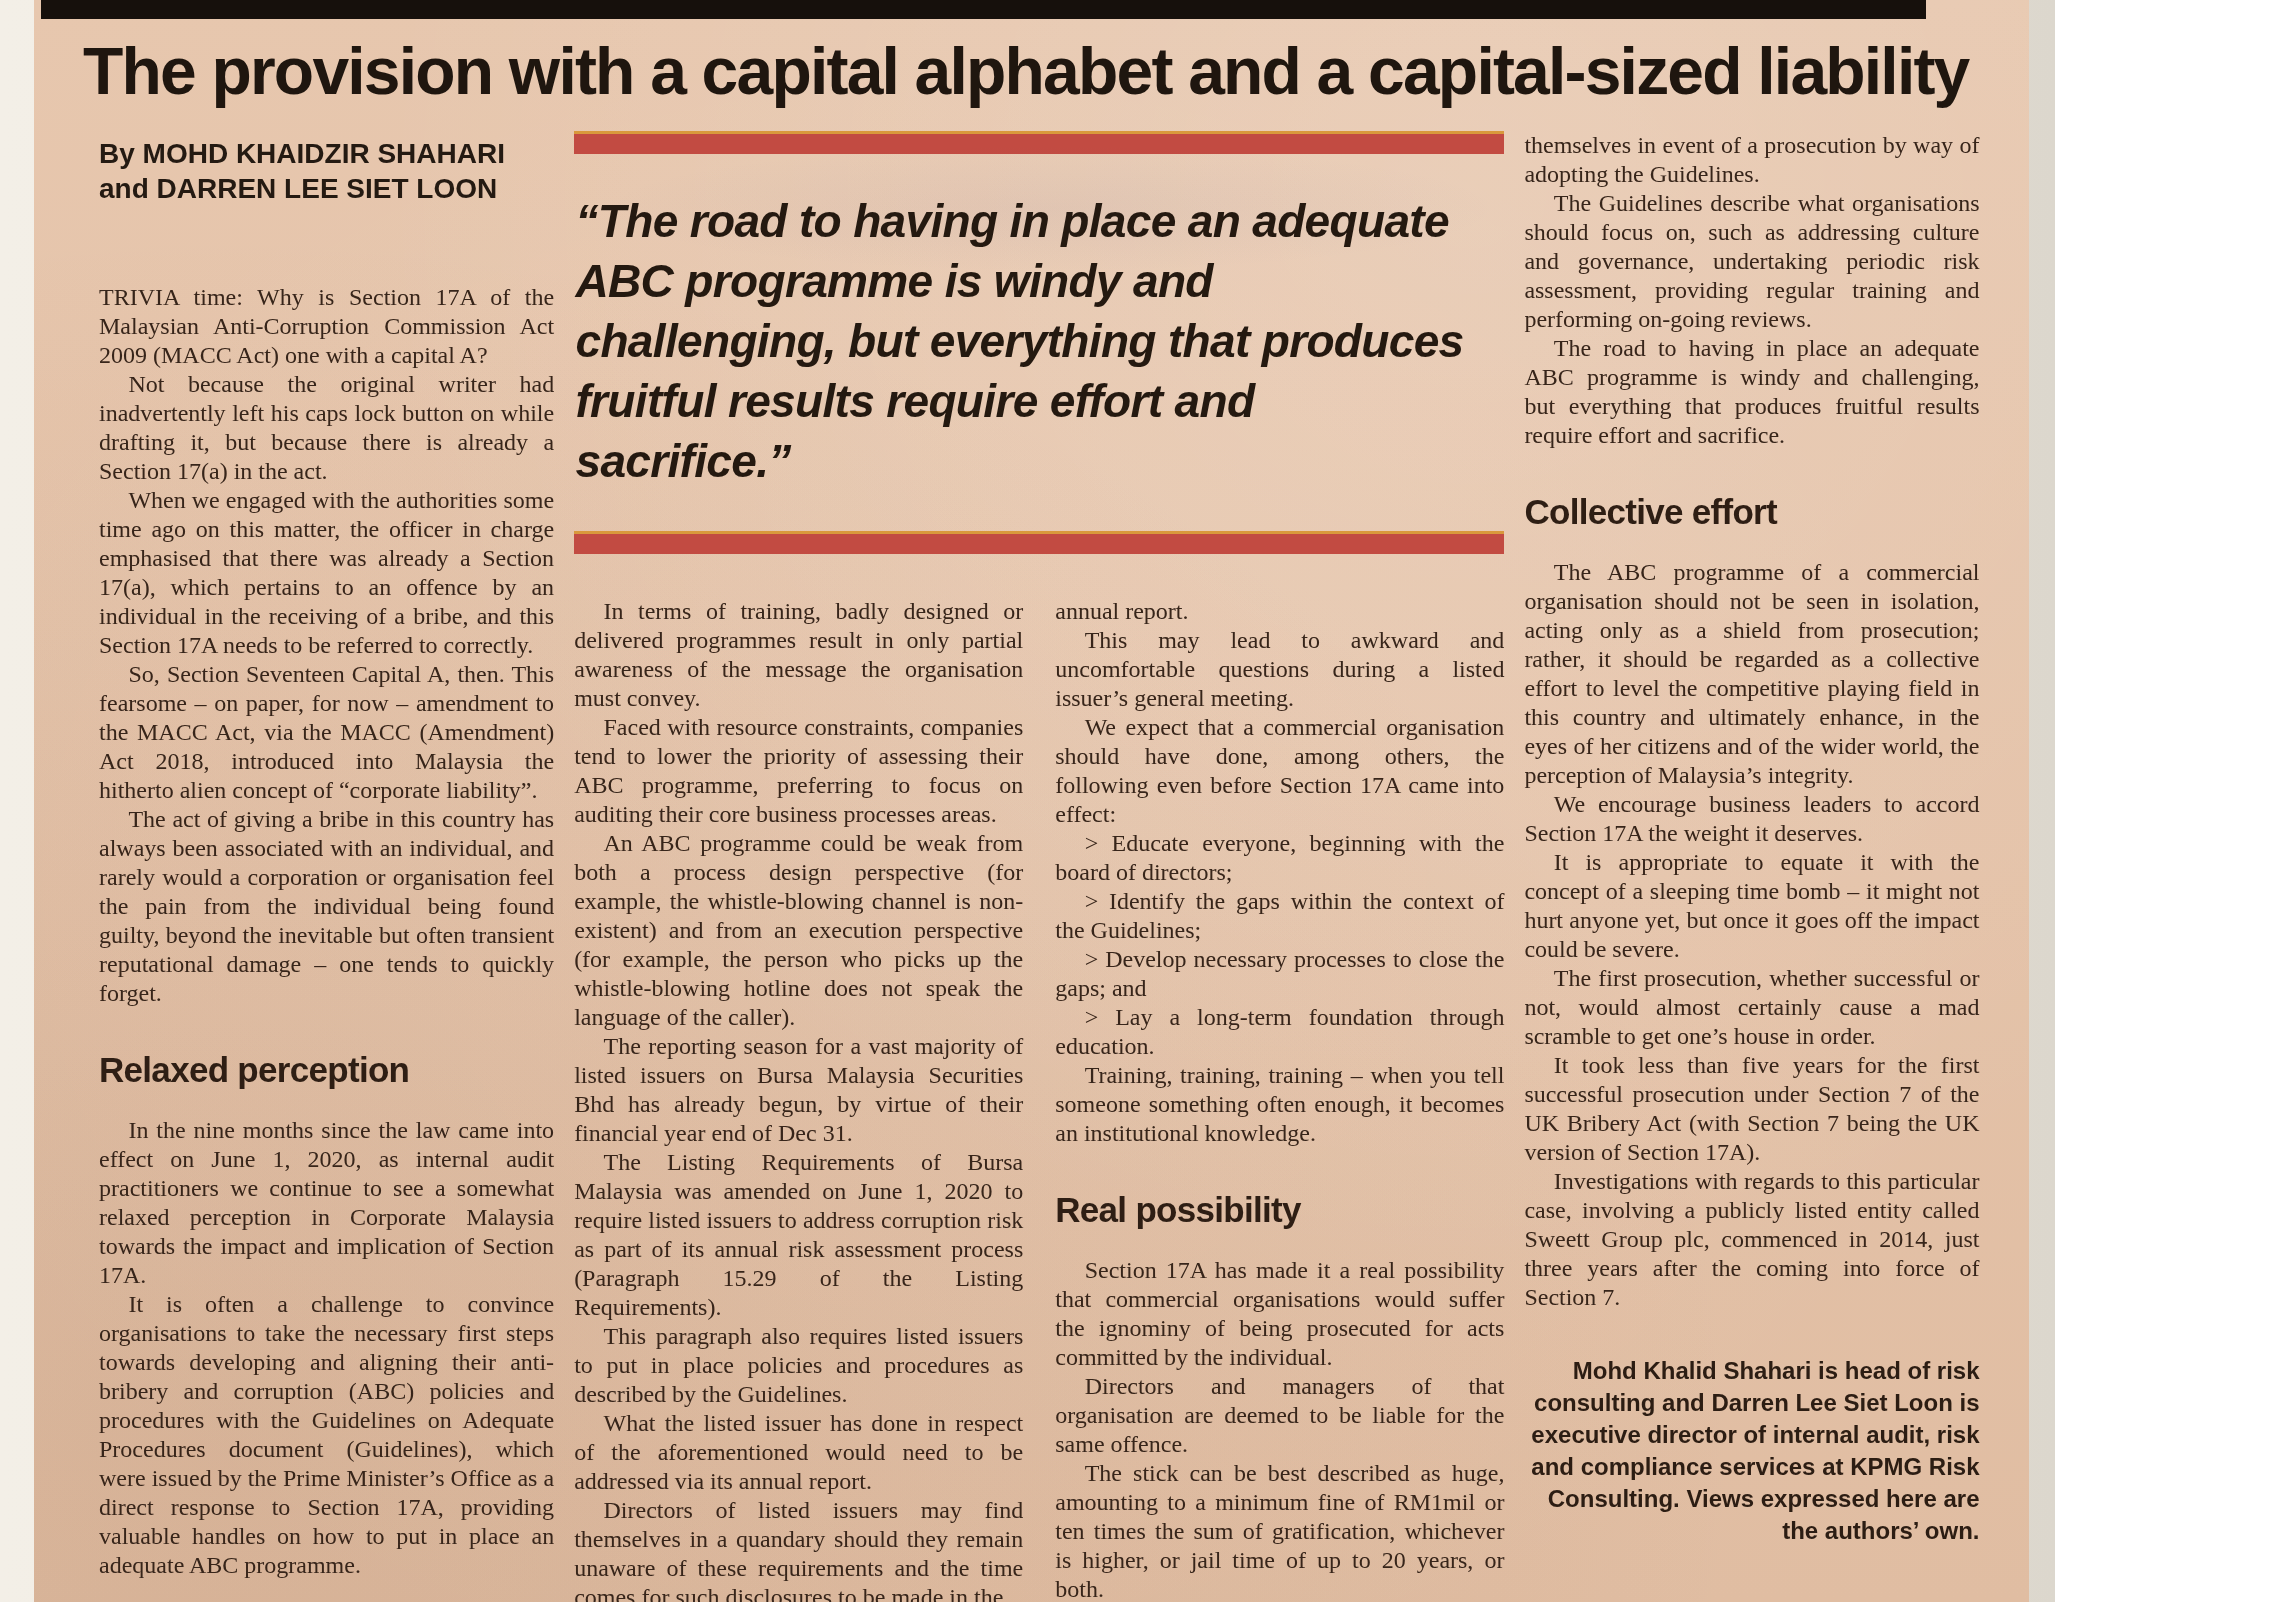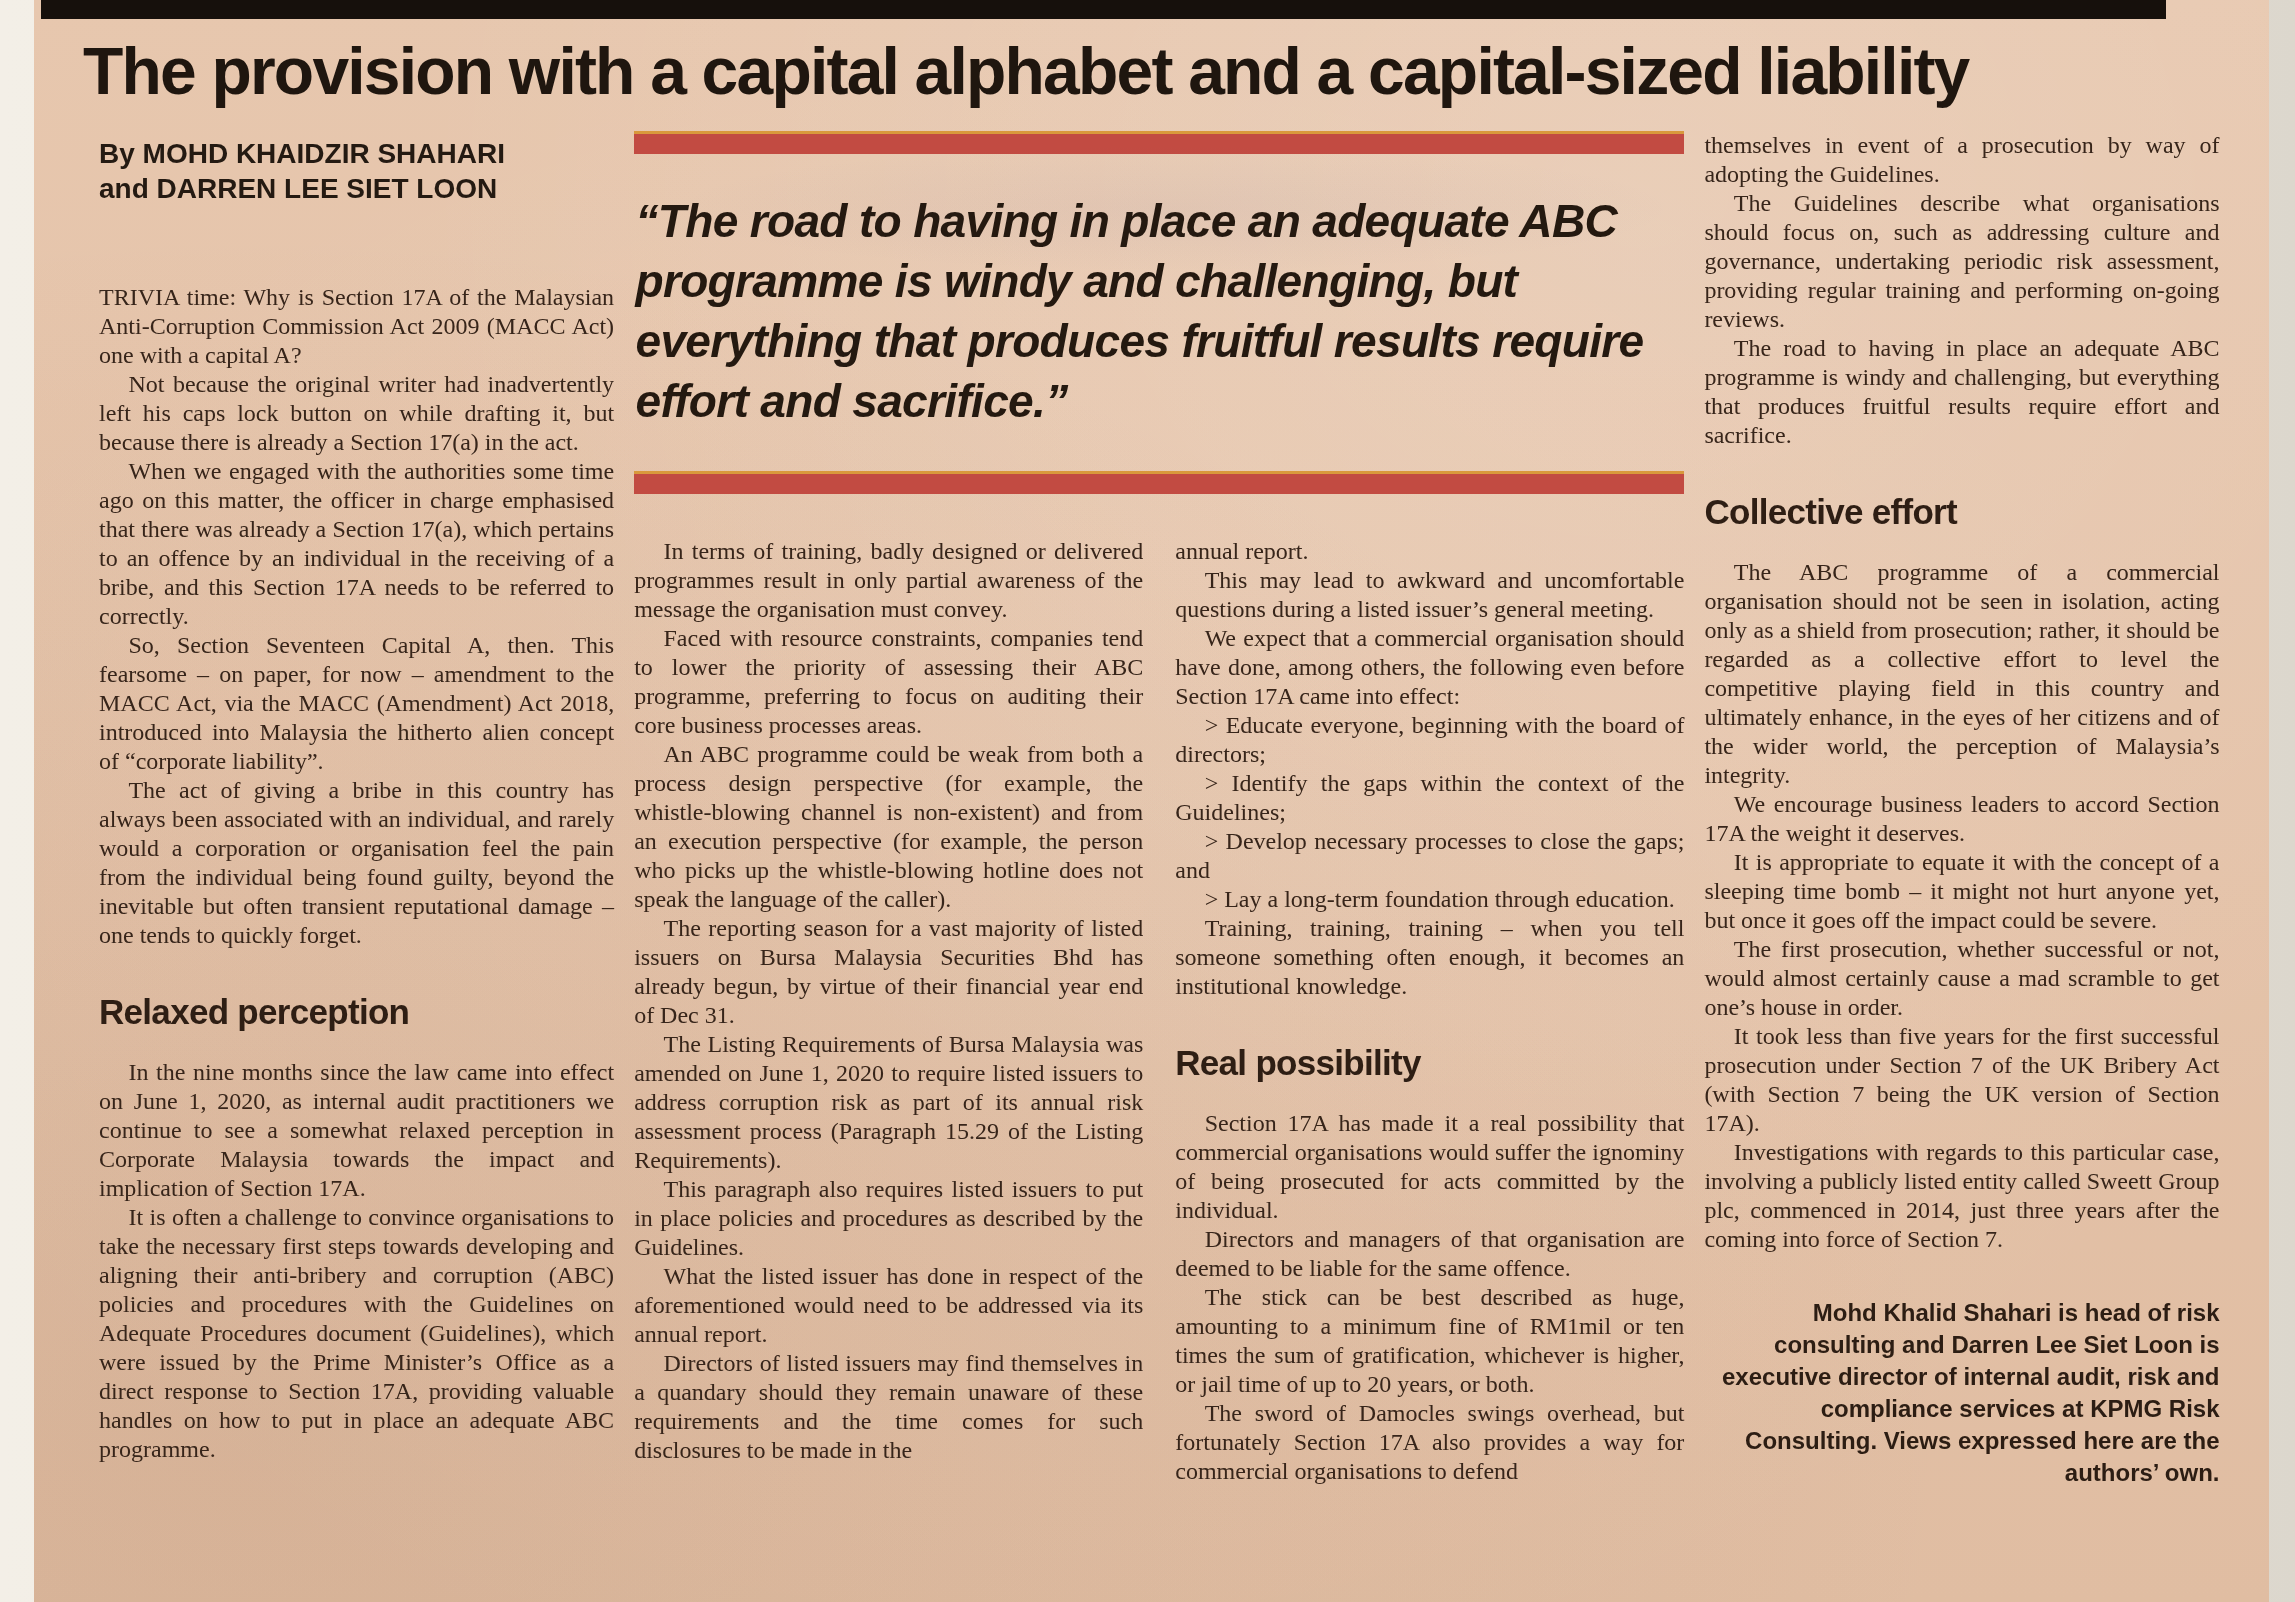--- a/index.html
+++ b/index.html
@@ -1,17 +1,17 @@
 <!DOCTYPE html>
 <html lang="en" style="font-size:11.8px"><head>
 <meta charset="utf-8">
 <style>
   html,body{margin:0;padding:0;}
   .page{
-    width:2295px;height:1603px;position:relative;overflow:hidden;
+    width:2055px;height:1603px;position:relative;overflow:hidden;
     background:linear-gradient(90deg,#f3efe7 0%,#efe9df 55%,#dcd7cd 100%);
     font-family:"Liberation Serif",serif;
   }
   .paper{
     position:absolute;left:34px;top:0;right:26.5px;bottom:0;overflow:hidden;
     background:
       radial-gradient(ellipse at 72% 12%, rgba(255,255,255,0.14), transparent 55%),
       radial-gradient(ellipse at 10% 90%, rgba(122,74,44,0.10), transparent 60%),
       radial-gradient(ellipse at 45% 55%, rgba(255,244,230,0.10), transparent 70%),
       linear-gradient(180deg,#e7c7ae 0%,#e4c2a8 55%,#e0bda2 100%);

